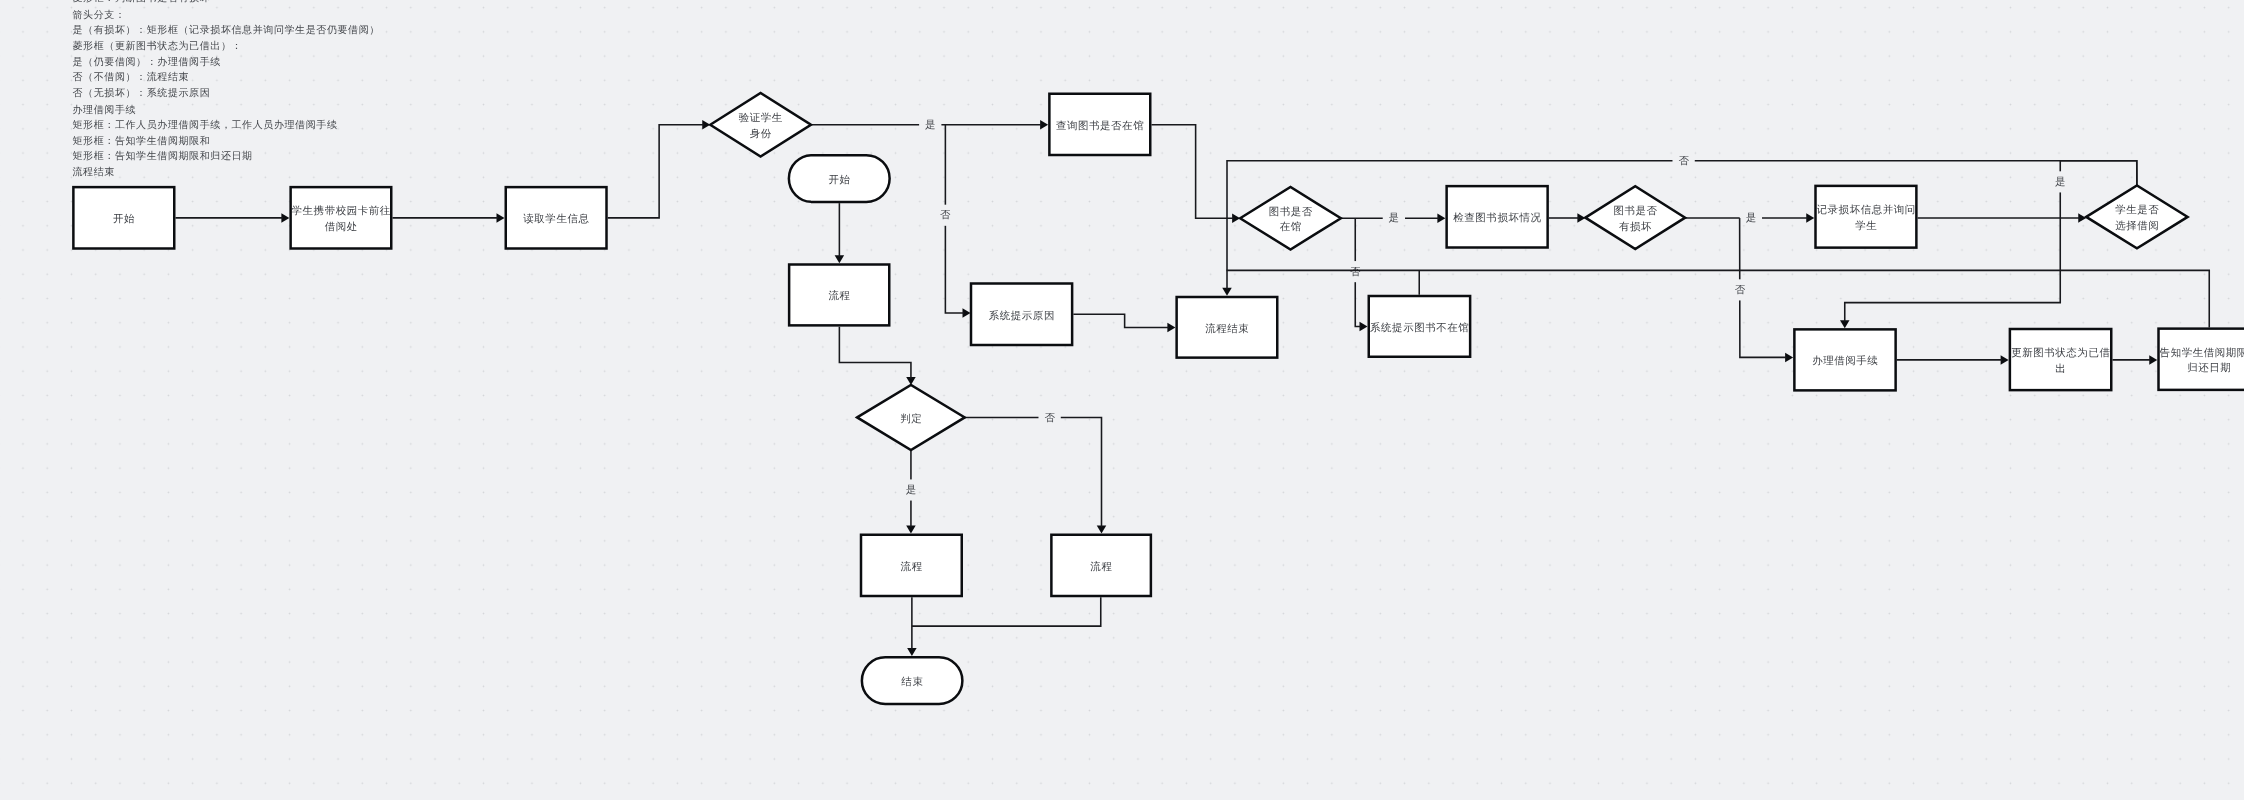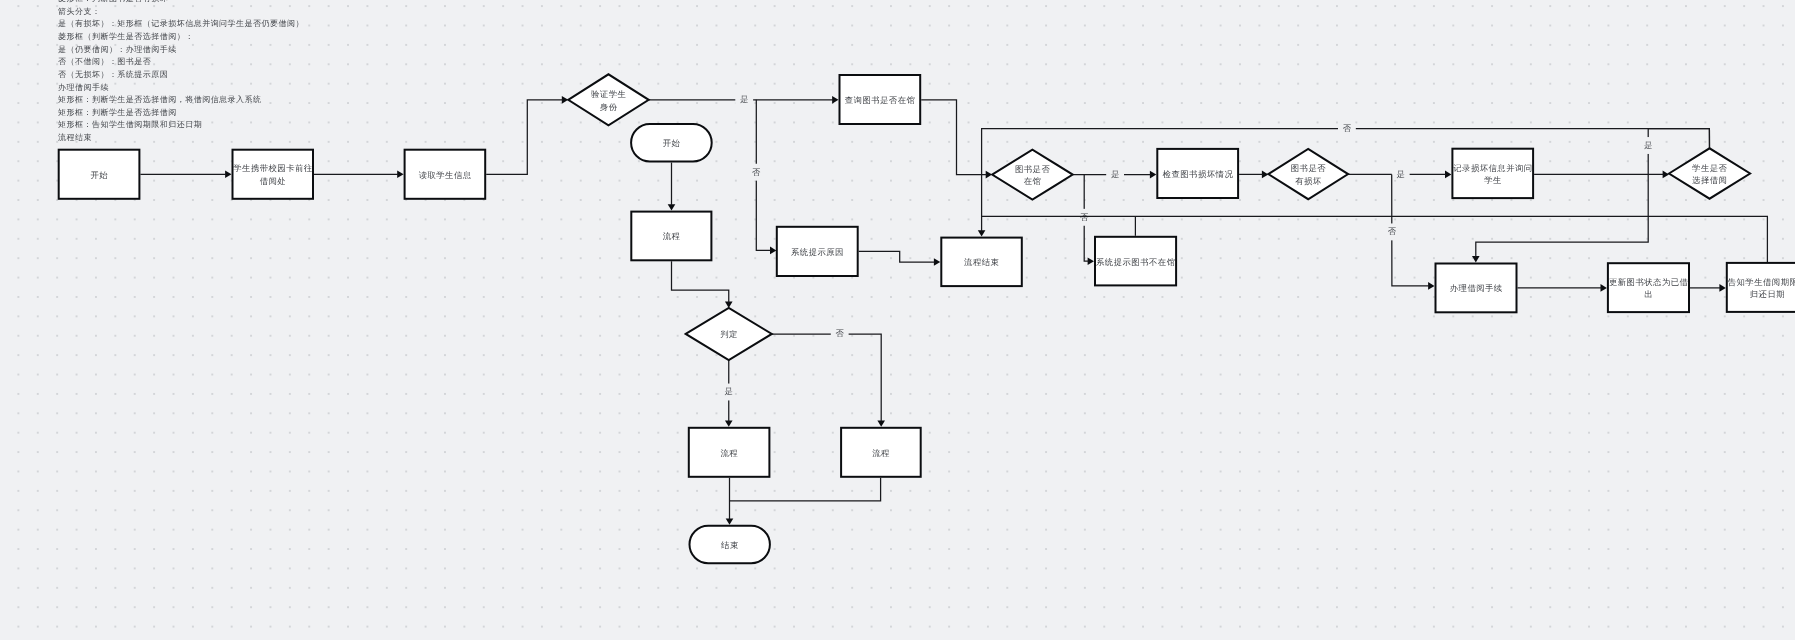--- a/index.html
+++ b/index.html
@@ -27,21 +27,21 @@
   .ed-label{font-size:8.4px;letter-spacing:0.45px;fill:var(--notes-text);text-anchor:middle;dominant-baseline:middle;}
   .shape{fill:var(--shape-fill);stroke:var(--shape-stroke);stroke-width:2;}
   .edge{fill:none;stroke:var(--edge-stroke);stroke-width:1.25;stroke-linecap:butt;stroke-linejoin:miter;}
   .arrowhead{fill:var(--shape-stroke);stroke:none;}
   .lbl-bg{fill:var(--bg);}
 </style>
 </head>
 <body>
 
 <div id="canvas">
-  <div id="notes"><div>菱形框：判断图书是否有损坏</div><div>箭头分支：</div><div>是（有损坏）：矩形框（记录损坏信息并询问学生是否仍要借阅）</div><div>菱形框（判断学生是否选择借阅）：</div><div>是（仍要借阅）：办理借阅手续</div><div>否（不借阅）：图书是否</div><div>否（无损坏）：系统提示原因</div><div>办理借阅手续</div><div>矩形框：判断学生是否选择借阅，将借阅信息录入系统</div><div>矩形框：判断学生是否选择借阅</div><div>矩形框：告知学生借阅期限和归还日期</div><div>流程结束</div></div>
+  <div id="notes"><div>菱形框：判断图书是否有损坏</div><div>箭头分支：</div><div>是（有损坏）：矩形框（记录损坏信息并询问学生是否仍要借阅）</div><div>菱形框（更新图书状态为已借出）：</div><div>是（仍要借阅）：办理借阅手续</div><div>否（不借阅）：流程结束</div><div>否（无损坏）：系统提示原因</div><div>办理借阅手续</div><div>矩形框：工作人员办理借阅手续，工作人员办理借阅手续</div><div>矩形框：告知学生借阅期限和</div><div>矩形框：告知学生借阅期限和归还日期</div><div>流程结束</div></div>
   <svg id="diagram" width="1795" height="640" viewBox="0 0 1795 640">
       <g>
         <g>
           <path class="arrowhead" d="M 193.50 174.30 L 187.10 178.10 L 187.10 170.50 Z"></path>
           <path class="edge" d="M 102.40 174.30 L 188.30 174.30"></path>
         </g>
         <g>
           <path class="arrowhead" d="M 365.60 174.30 L 359.20 178.10 L 359.20 170.50 Z"></path>
           <path class="edge" d="M 276.00 174.30 L 360.40 174.30"></path>
         </g>

